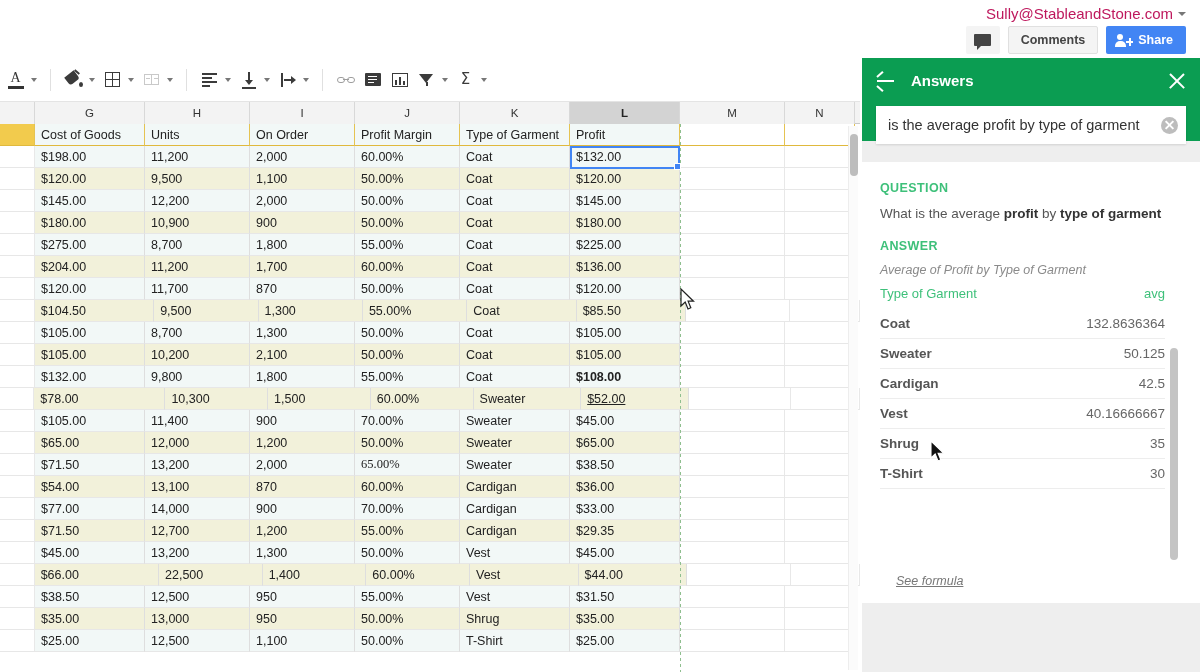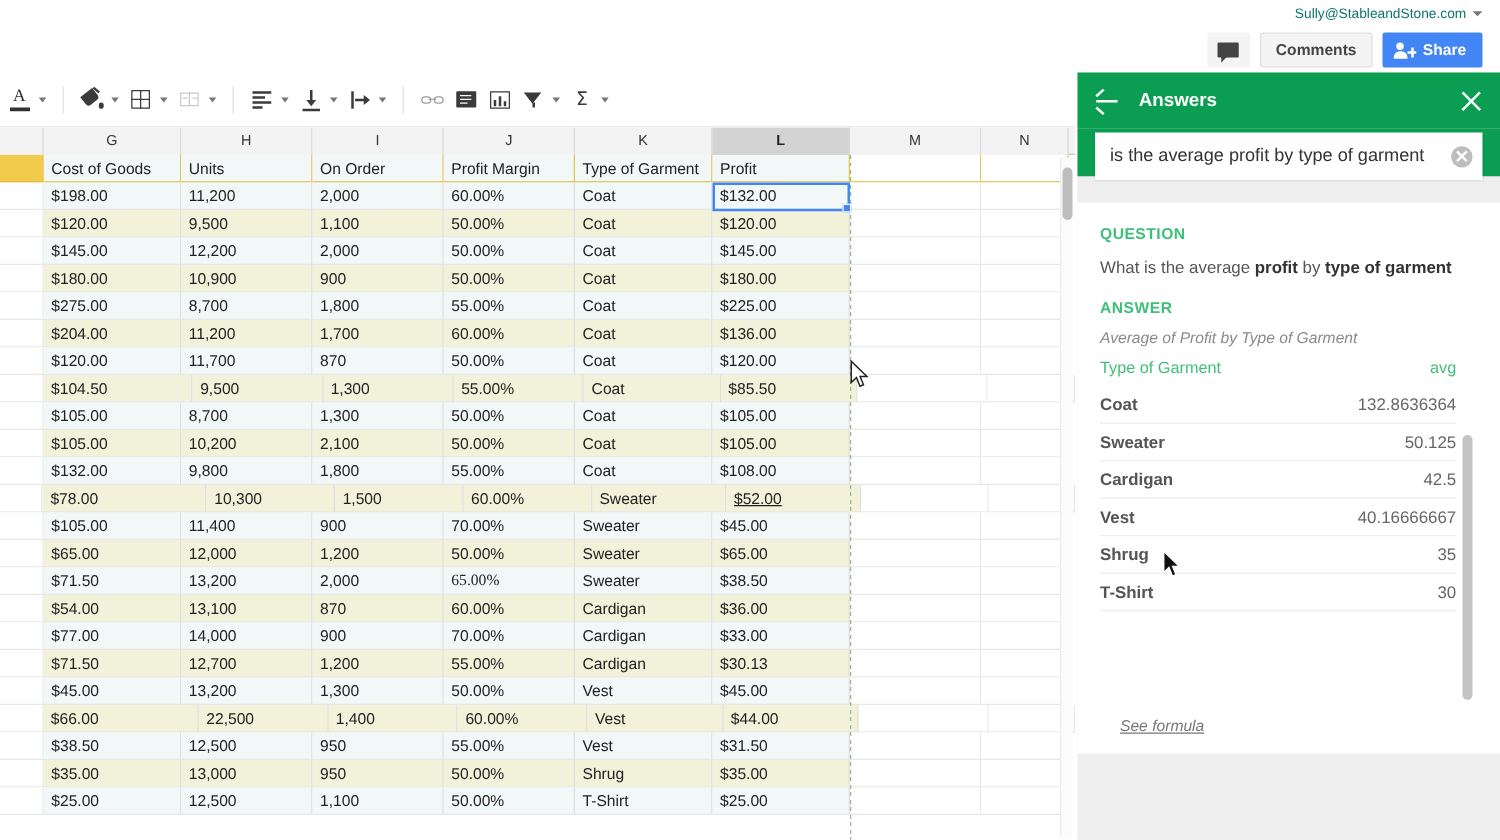--- a/index.html
+++ b/index.html
@@ -13,21 +13,21 @@
 
   
   .topbar {
     position: absolute; left: 0; top: 0; width: 1200px; height: 58px;
     background: #ffffff;
   }
   .account-row {
     position: absolute; right: 14px; top: 5px;
     display: flex; align-items: center; gap: 5px;
   }
-  .account-email { font-size: 11px; color: #0f766e; }
+  .account-email { font-size: 15px; color: #be185d; }
   .caret-down {
     width: 0; height: 0;
     border-left: 4px solid transparent; border-right: 4px solid transparent;
     border-top: 4px solid #777;
   }
   .actions-row {
     position: absolute; right: 14px; top: 26px;
     display: flex; align-items: center; gap: 8px;
   }
   .comment-icon-btn {
@@ -630,21 +630,21 @@
           <div class="cell empty" style="width: 105px;"></div>
           <div class="cell empty" style="width: 70px;"></div>
         </div>
         <div class="row bandA">
           <div class="cell gutter empty" style="width: 35px;"></div>
           <div class="cell" style="width: 110px;">$132.00</div>
           <div class="cell" style="width: 105px;">9,800</div>
           <div class="cell" style="width: 105px;">1,800</div>
           <div class="cell" style="width: 105px;">55.00%</div>
           <div class="cell" style="width: 110px;">Coat</div>
-          <div class="cell" style="width: 110px;">$108.00</div>
+          <div class="cell" style="width: 110px; font-weight: bold;">$108.00</div>
           <div class="cell empty" style="width: 105px;"></div>
           <div class="cell empty" style="width: 70px;"></div>
         </div>
         <div class="row bandB">
           <div class="cell gutter empty" style="width: 35px;"></div>
           <div class="cell" style="width: 134px;">$78.00</div>
           <div class="cell" style="width: 105px;">10,300</div>
           <div class="cell" style="width: 105px;">1,500</div>
           <div class="cell" style="width: 105px;">60.00%</div>
           <div class="cell" style="width: 110px;">Sweater</div>
@@ -707,21 +707,21 @@
           <div class="cell empty" style="width: 105px;"></div>
           <div class="cell empty" style="width: 70px;"></div>
         </div>
         <div class="row bandB">
           <div class="cell gutter empty" style="width: 35px;"></div>
           <div class="cell" style="width: 110px;">$71.50</div>
           <div class="cell" style="width: 105px;">12,700</div>
           <div class="cell" style="width: 105px;">1,200</div>
           <div class="cell" style="width: 105px;">55.00%</div>
           <div class="cell" style="width: 110px;">Cardigan</div>
-          <div class="cell" style="width: 110px;">$30.13</div>
+          <div class="cell" style="width: 110px;">$29.35</div>
           <div class="cell empty" style="width: 105px;"></div>
           <div class="cell empty" style="width: 70px;"></div>
         </div>
         <div class="row bandA">
           <div class="cell gutter empty" style="width: 35px;"></div>
           <div class="cell" style="width: 110px;">$45.00</div>
           <div class="cell" style="width: 105px;">13,200</div>
           <div class="cell" style="width: 105px;">1,300</div>
           <div class="cell" style="width: 105px;">50.00%</div>
           <div class="cell" style="width: 110px;">Vest</div>

